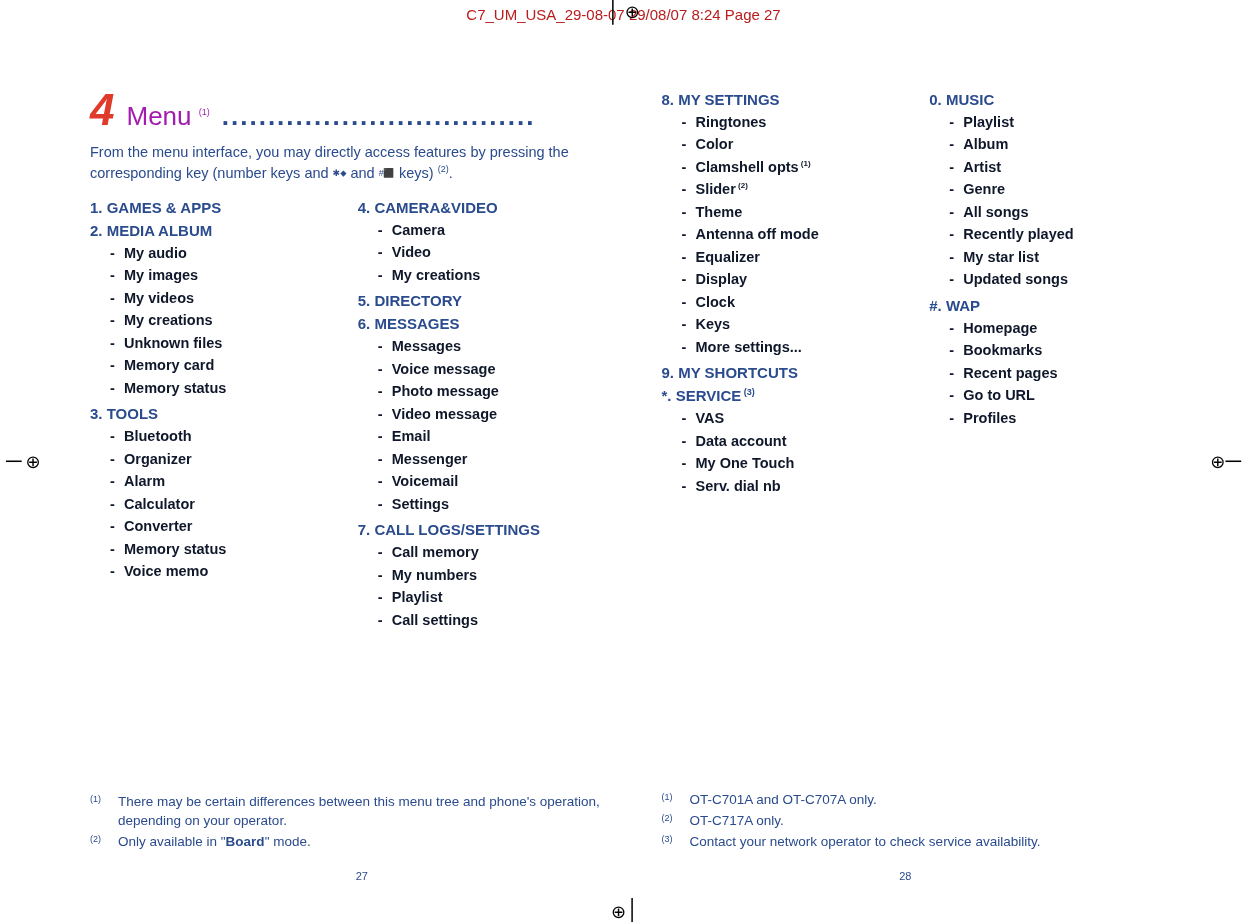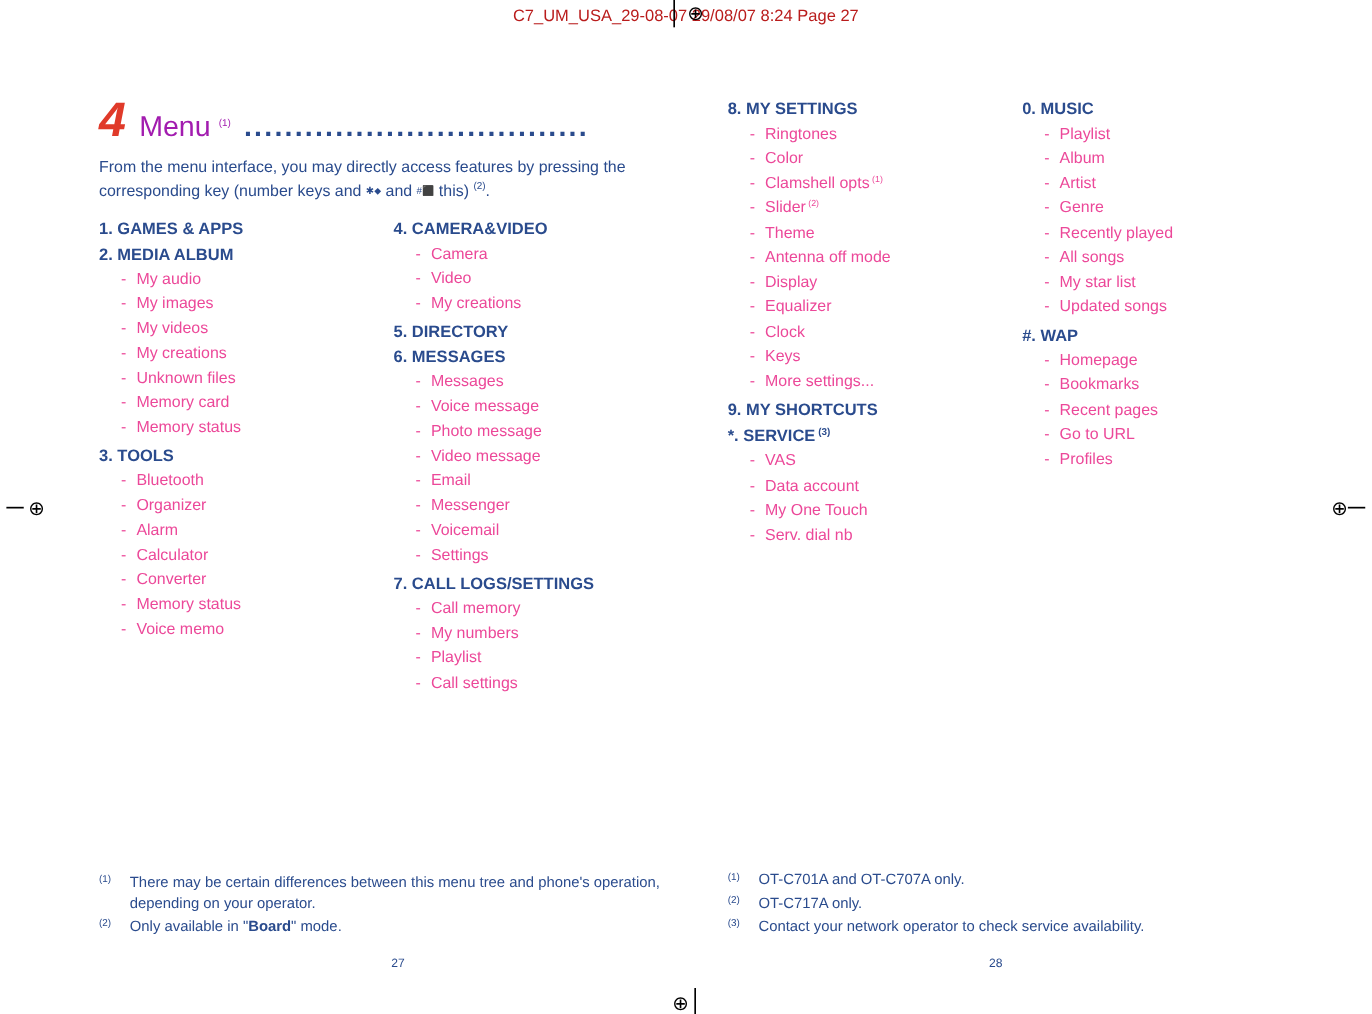--- a/index.html
+++ b/index.html
@@ -115,23 +115,24 @@
   }
   .section-title .sup { font-size: 9px; vertical-align: super; }
   .items {
     margin: 0 0 2px 20px;
     padding: 0;
     list-style: none;
   }
   .items li {
     font-size: 14.5px;
     line-height: 1.55;
-    color: #ec4899;
+    color: #0f172a;
     position: relative;
     padding-left: 14px;
+    font-weight: bold;
   }
   .items li::before {
     content: "-";
     position: absolute;
     left: 0;
   }
   .items li .sup { font-size: 8px; vertical-align: super; }
   .footnotes {
     position: absolute;
     bottom: 28px;
@@ -178,21 +179,21 @@
         <sup class="fn-sup">(1)</sup>
       </span>
       <span class="chapter-dots">..................................</span>
     </div>
 
     <div class="intro">
       <span>From the menu interface, you may directly access features by pressing the corresponding key (number keys and </span>
       <span class="key-icon">✱⬥</span>
       <span> and </span>
       <span class="key-icon">#⬛</span>
-      <span> this) </span><sup class="fn-sup">(2)</sup><span>.</span>
+      <span> keys) </span><sup class="fn-sup">(2)</sup><span>.</span>
     </div>
 
     <div class="columns">
       <div class="col" id="leftcol0">
           <div class="section-title">1. GAMES &amp; APPS</div>
           <div class="section-title">2. MEDIA ALBUM</div>
           <ul class="items">
             <li>My audio</li>
             <li>My images</li>
             <li>My videos</li>
@@ -258,44 +259,44 @@
     <div class="columns">
       <div class="col" id="rightcol0">
           <div class="section-title">8. MY SETTINGS</div>
           <ul class="items">
             <li>Ringtones</li>
             <li>Color</li>
             <li>Clamshell opts<span class="sup"> (1)</span></li>
             <li>Slider<span class="sup"> (2)</span></li>
             <li>Theme</li>
             <li>Antenna off mode</li>
+            <li>Equalizer</li>
             <li>Display</li>
-            <li>Equalizer</li>
             <li>Clock</li>
             <li>Keys</li>
             <li>More settings...</li>
           </ul>
           <div class="section-title">9. MY SHORTCUTS</div>
           <div class="section-title">*. SERVICE<span class="sup"> (3)</span></div>
           <ul class="items">
             <li>VAS</li>
             <li>Data account</li>
             <li>My One Touch</li>
             <li>Serv. dial nb</li>
           </ul>
         </div>
       <div class="col" id="rightcol1">
           <div class="section-title">0. MUSIC</div>
           <ul class="items">
             <li>Playlist</li>
             <li>Album</li>
             <li>Artist</li>
             <li>Genre</li>
+            <li>All songs</li>
             <li>Recently played</li>
-            <li>All songs</li>
             <li>My star list</li>
             <li>Updated songs</li>
           </ul>
           <div class="section-title">#. WAP</div>
           <ul class="items">
             <li>Homepage</li>
             <li>Bookmarks</li>
             <li>Recent pages</li>
             <li>Go to URL</li>
             <li>Profiles</li>

